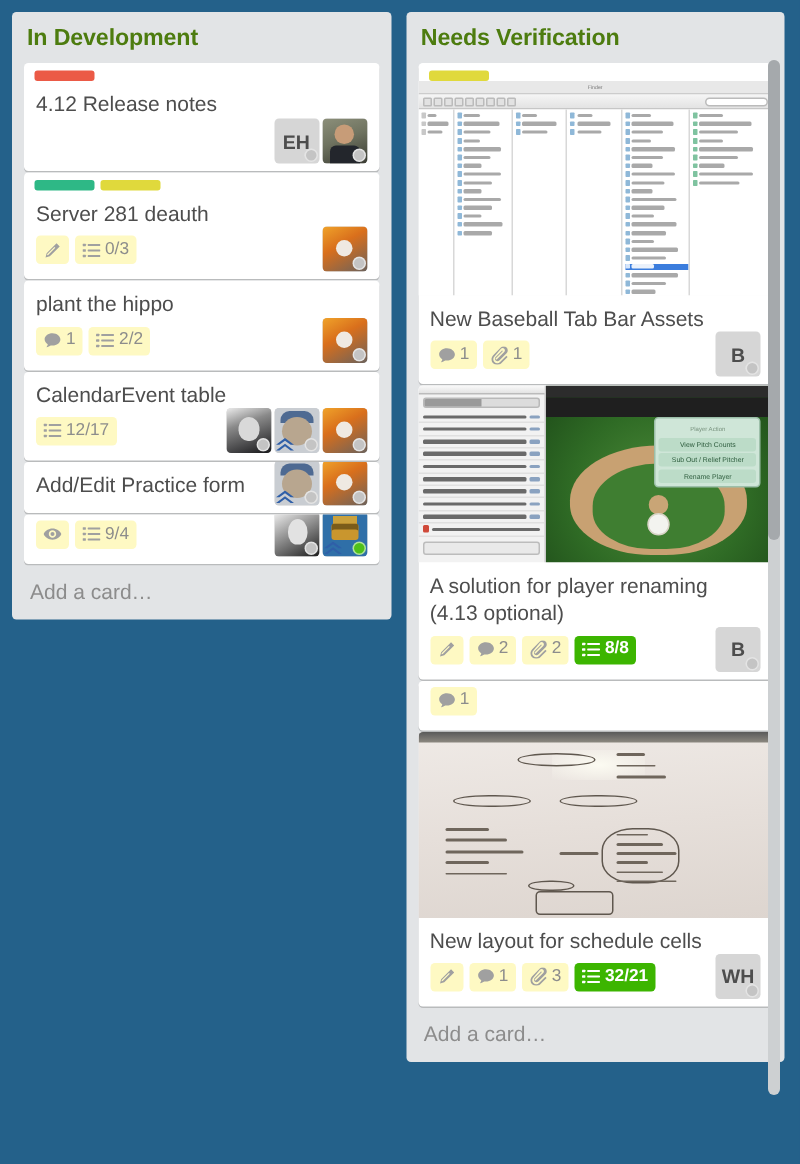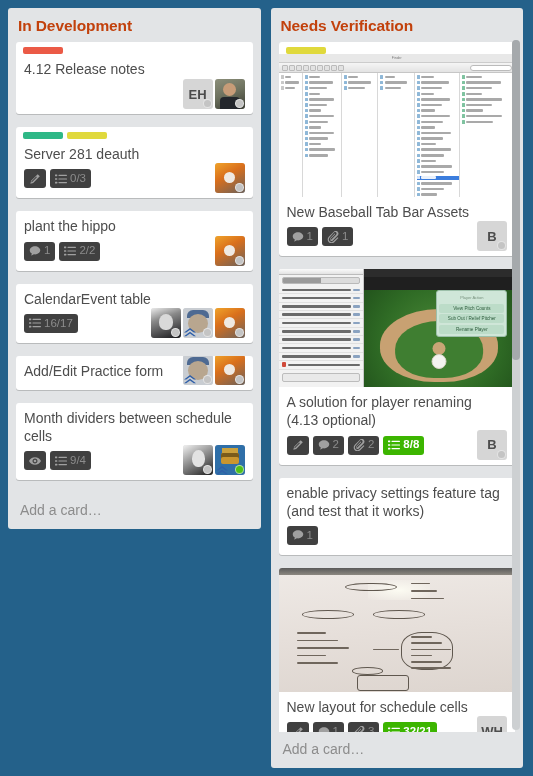--- a/index.html
+++ b/index.html
@@ -17,21 +17,21 @@
   }
 
   
   .list {
     width: 255px; background: #e2e4e6; border-radius: 3px;
     margin-right: 10px; display: flex; flex-direction: column;
     max-height: 760px; position: relative;
   }
   .list-header {
     padding: 9px 10px 7px 10px; font-size: 15.5px; font-weight: bold;
-    color: #c2410c; letter-spacing: -0.1px; flex: 0 0 auto;
+    color: #4d7c0f; letter-spacing: -0.1px; flex: 0 0 auto;
   }
   .cards {
     padding: 0 8px; overflow: hidden; flex: 1 1 auto;
   }
   .list-footer {
     padding: 9px 10px 11px 12px; font-size: 14px; color: #8c8c8c;
     flex: 0 0 auto;
   }
 
   
@@ -39,40 +39,40 @@
     position: absolute; right: 3px; top: 32px; width: 8px; height: 690px;
     background: #cdd0d2; border-radius: 4px;
   }
   .scrollbar-thumb {
     position: absolute; left: 0; top: 0; width: 8px; height: 320px;
     background: #a5a9ac; border-radius: 4px;
   }
 
   
   .card {
-    background: #fff; border-radius: 3px; margin-bottom: 13px;
+    background: #fff; border-radius: 3px; margin-bottom: 1px;
     box-shadow: 0 1px 0 rgba(0,0,0,0.18);
     position: relative; overflow: hidden;
   }
   .labels { display: flex; gap: 4px; padding: 5px 7px 0 7px; }
   .label { width: 40px; height: 7px; border-radius: 2px; }
   .card-title {
     font-size: 14px; color: #4d4d4d; line-height: 1.3;
     padding: 6px 8px 2px 8px; word-wrap: break-word;
   }
   .card-body { padding: 0 8px 6px 8px; position: relative; min-height: 8px; }
 
   
   .badges {
     display: flex; gap: 4px; align-items: center; flex-wrap: wrap;
     padding: 4px 0 4px 0; min-height: 20px;
   }
   .badge {
     display: inline-flex; align-items: center; gap: 3px;
-    background: #404040; border-radius: 3px; padding: 2px 5px;
+    background: #fef9c3; border-radius: 3px; padding: 2px 5px;
     font-size: 11.5px; color: #8c8c8c; height: 19px; line-height: 1;
   }
   .badge.green { background: #3cb500; color: #fff; font-weight: bold; }
   .badge.green svg { fill: #fff; }
   .badge svg { width: 12px; height: 12px; fill: #a0a0a0; display: block; }
   .badge .bt { position: relative; top: 0px; }
 
   
   .members {
     position: absolute; right: 8px; bottom: 5px;
@@ -304,21 +304,21 @@
                 <span>
                   <svg viewBox="0 0 16 16">
                     <rect x="0" y="2" width="3" height="2.2" rx=".4"></rect>
                     <rect x="4.6" y="2.3" width="11.4" height="1.6" rx=".6"></rect>
                     <rect x="0" y="6.9" width="3" height="2.2" rx=".4"></rect>
                     <rect x="4.6" y="7.2" width="11.4" height="1.6" rx=".6"></rect>
                     <rect x="0" y="11.8" width="3" height="2.2" rx=".4"></rect>
                     <rect x="4.6" y="12.1" width="11.4" height="1.6" rx=".6"></rect>
                   </svg>
                 </span>
-                <span class="bt">16/17</span>
+                <span class="bt">12/17</span>
               </div>
             </div>
             <div class="members">
               <div class="avatar">
                 <div class="ph ph-bw"></div>
                 <div class="status"></div>
               </div>
               <div class="avatar">
                 <div class="ph ph-bear"></div>
                 <div class="badge-mark"><svg viewBox="0 0 16 14">
@@ -347,21 +347,20 @@
                 <div class="status"></div>
               </div>
               <div class="avatar">
                 <div class="ph ph-coffee"></div>
                 <div class="status"></div>
               </div>
             </div>
           </div>
         </div>
         <div class="card">
-          <div class="card-title">Month dividers between schedule cells</div>
           <div class="card-body">
             <div class="badges">
               <div class="badge">
                 <span>
                   <svg viewBox="0 0 16 16">
                     <path d="M8 3C4.4 3 1.4 5.1 0 8c1.4 2.9 4.4 5 8 5s6.6-2.1 8-5c-1.4-2.9-4.4-5-8-5zm0 8.3c-1.8 0-3.3-1.5-3.3-3.3S6.2 4.7 8 4.7 11.3 6.2 11.3 8 9.8 11.3 8 11.3z"></path>
                     <circle cx="8" cy="8" r="1.8"></circle>
                   </svg>
                 </span>
               </div>
@@ -798,21 +797,20 @@
                 </span>
                 <span class="bt">8/8</span>
               </div>
             </div>
             <div class="members">
               <div class="avatar initials">B<div class="status"></div></div>
             </div>
           </div>
         </div>
         <div class="card">
-          <div class="card-title">enable privacy settings feature tag (and test that it works)</div>
           <div class="card-body">
             <div class="badges">
               <div class="badge">
                 <span>
                   <svg viewBox="0 0 16 16">
                     <path d="M8 1.5C4.1 1.5 1 3.9 1 6.9c0 1.8 1.1 3.4 2.8 4.4-.1.9-.5 1.9-1.2 2.7 1.5-.2 2.9-.9 3.8-1.6.5.1 1 .1 1.6.1 3.9 0 7-2.4 7-5.4S11.9 1.5 8 1.5z"></path>
                   </svg>
                 </span>
                 <span class="bt">1</span>
               </div>

